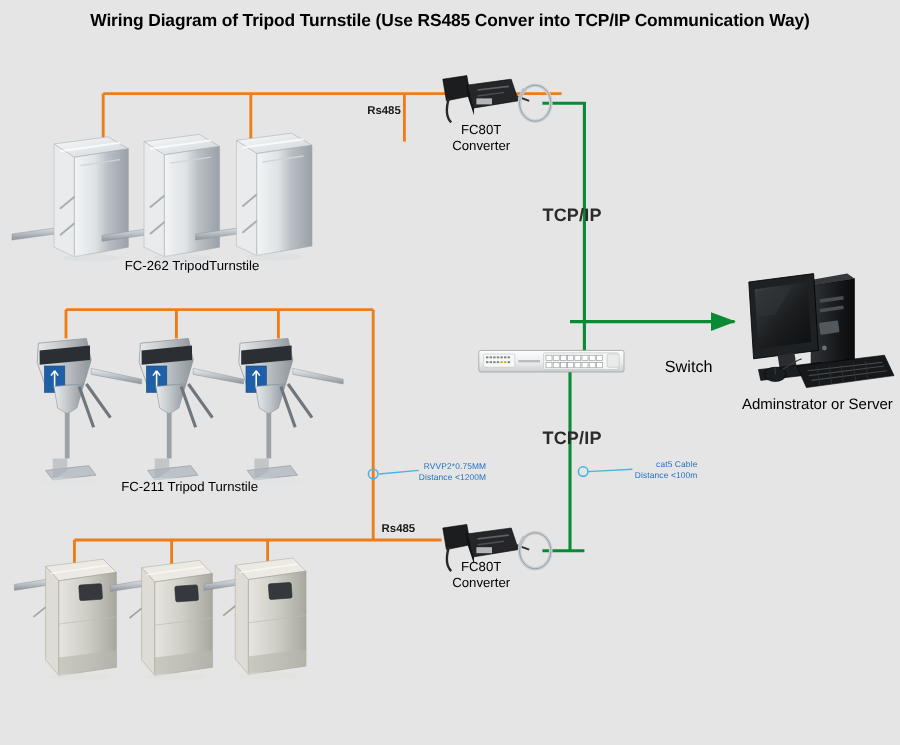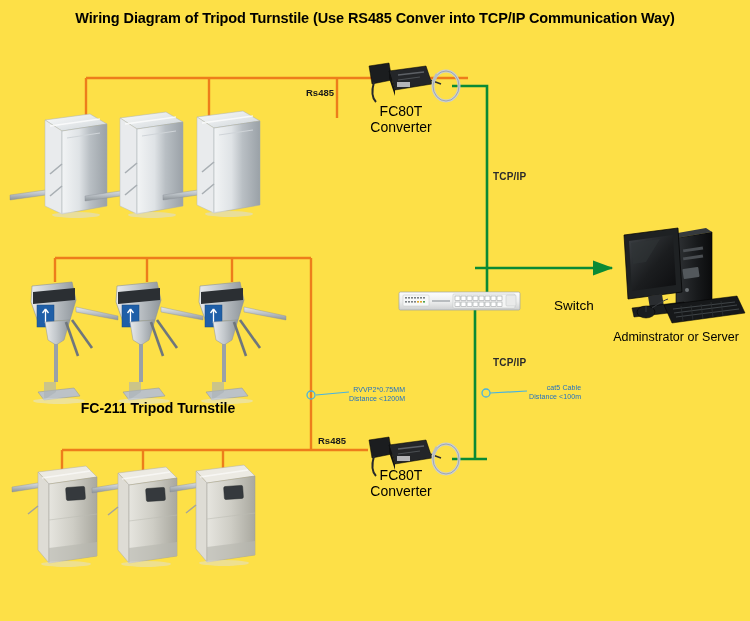--- a/index.html
+++ b/index.html
@@ -9,21 +9,21 @@
     background: #ffffff;
   }
   body {
     font-family: "Liberation Sans", sans-serif;
     color: #000000;
   }
   #page {
     position: relative;
     width: 750px;
     height: 621px;
-    background: #fde047;
+    background: #e5e5e5;
     overflow: hidden;
   }
   #diagram-svg {
     position: absolute;
     left: 0;
     top: 0;
     width: 750px;
     height: 621px;
   }
   .lbl {
@@ -35,48 +35,47 @@
   #title {
     left: 0;
     top: 10px;
     width: 750px;
     text-align: center;
     font-size: 14.5px;
     font-weight: bold;
     letter-spacing: -0.1px;
   }
   .device-caption {
-    font-size: 14px;
+    font-size: 11px;
     text-align: center;
   }
   .bus-label {
     font-size: 9.5px;
     font-weight: bold;
     color: #1a1a1a;
   }
   .link-label {
-    font-size: 10px;
+    font-size: 15px;
     font-weight: bold;
     color: #2b2b2b;
     letter-spacing: 0.2px;
-    margin-left: 41px;
   }
   .cable-note {
     font-size: 7px;
     color: #1f6fc4;
     line-height: 1.35;
     letter-spacing: 0.1px;
   }
   #cap-262 { left: 60px; top: 216px; width: 200px; }
-  #cap-211 { left: 58px; top: 400px; width: 200px; font-weight: bold; }
+  #cap-211 { left: 58px; top: 400px; width: 200px; }
   #cap-212 { left: 58px; top: 586px; width: 200px; }
   #cap-conv-top { left: 356px; top: 103px; width: 90px; }
   #cap-conv-bot { left: 356px; top: 467px; width: 90px; }
   #cap-switch { left: 554px; top: 298px; font-size: 13.5px; }
-  #cap-server { left: 608px; top: 330px; width: 136px; font-size: 12.5px; }
+  #cap-server { left: 608px; top: 330px; width: 136px; font-size: 12.5px; text-align: right; }
   #lbl-rs485-top { left: 306px; top: 88px; }
   #lbl-rs485-bot { left: 318px; top: 436px; }
   #lbl-tcpip-top { left: 452px; top: 171px; }
   #lbl-tcpip-bot { left: 452px; top: 357px; }
   #note-rvvp { left: 349px; top: 385px; }
   #note-cat5 { left: 529px; top: 383px; }
 </style>
 </head>
 <body>
 
@@ -398,20 +397,21 @@
       </g>
 
       <ellipse cx="646" cy="312" rx="9" ry="6" fill="#1a1d1f" stroke="#000000" stroke-width="0.5"></ellipse>
       <path d="M646,306 L646,312" stroke="#3b4043" stroke-width="0.8"></path>
       <path d="M652,308 Q664,300 668,299" stroke="#3a3d40" stroke-width="1" fill="none"></path>
     </g>
   </svg>
 
   <div class="lbl" id="title">Wiring Diagram of Tripod Turnstile (Use RS485 Conver into TCP/IP Communication Way)</div>
 
+  <div class="lbl device-caption" id="cap-262">FC-262  TripodTurnstile</div>
   <div class="lbl device-caption" id="cap-211">FC-211  Tripod Turnstile</div>
 
   <div class="lbl device-caption" id="cap-conv-top">
     <div>FC80T</div>
     <div>Converter</div>
   </div>
 
   <div class="lbl device-caption" id="cap-conv-bot">
     <div>FC80T</div>
     <div>Converter</div>

